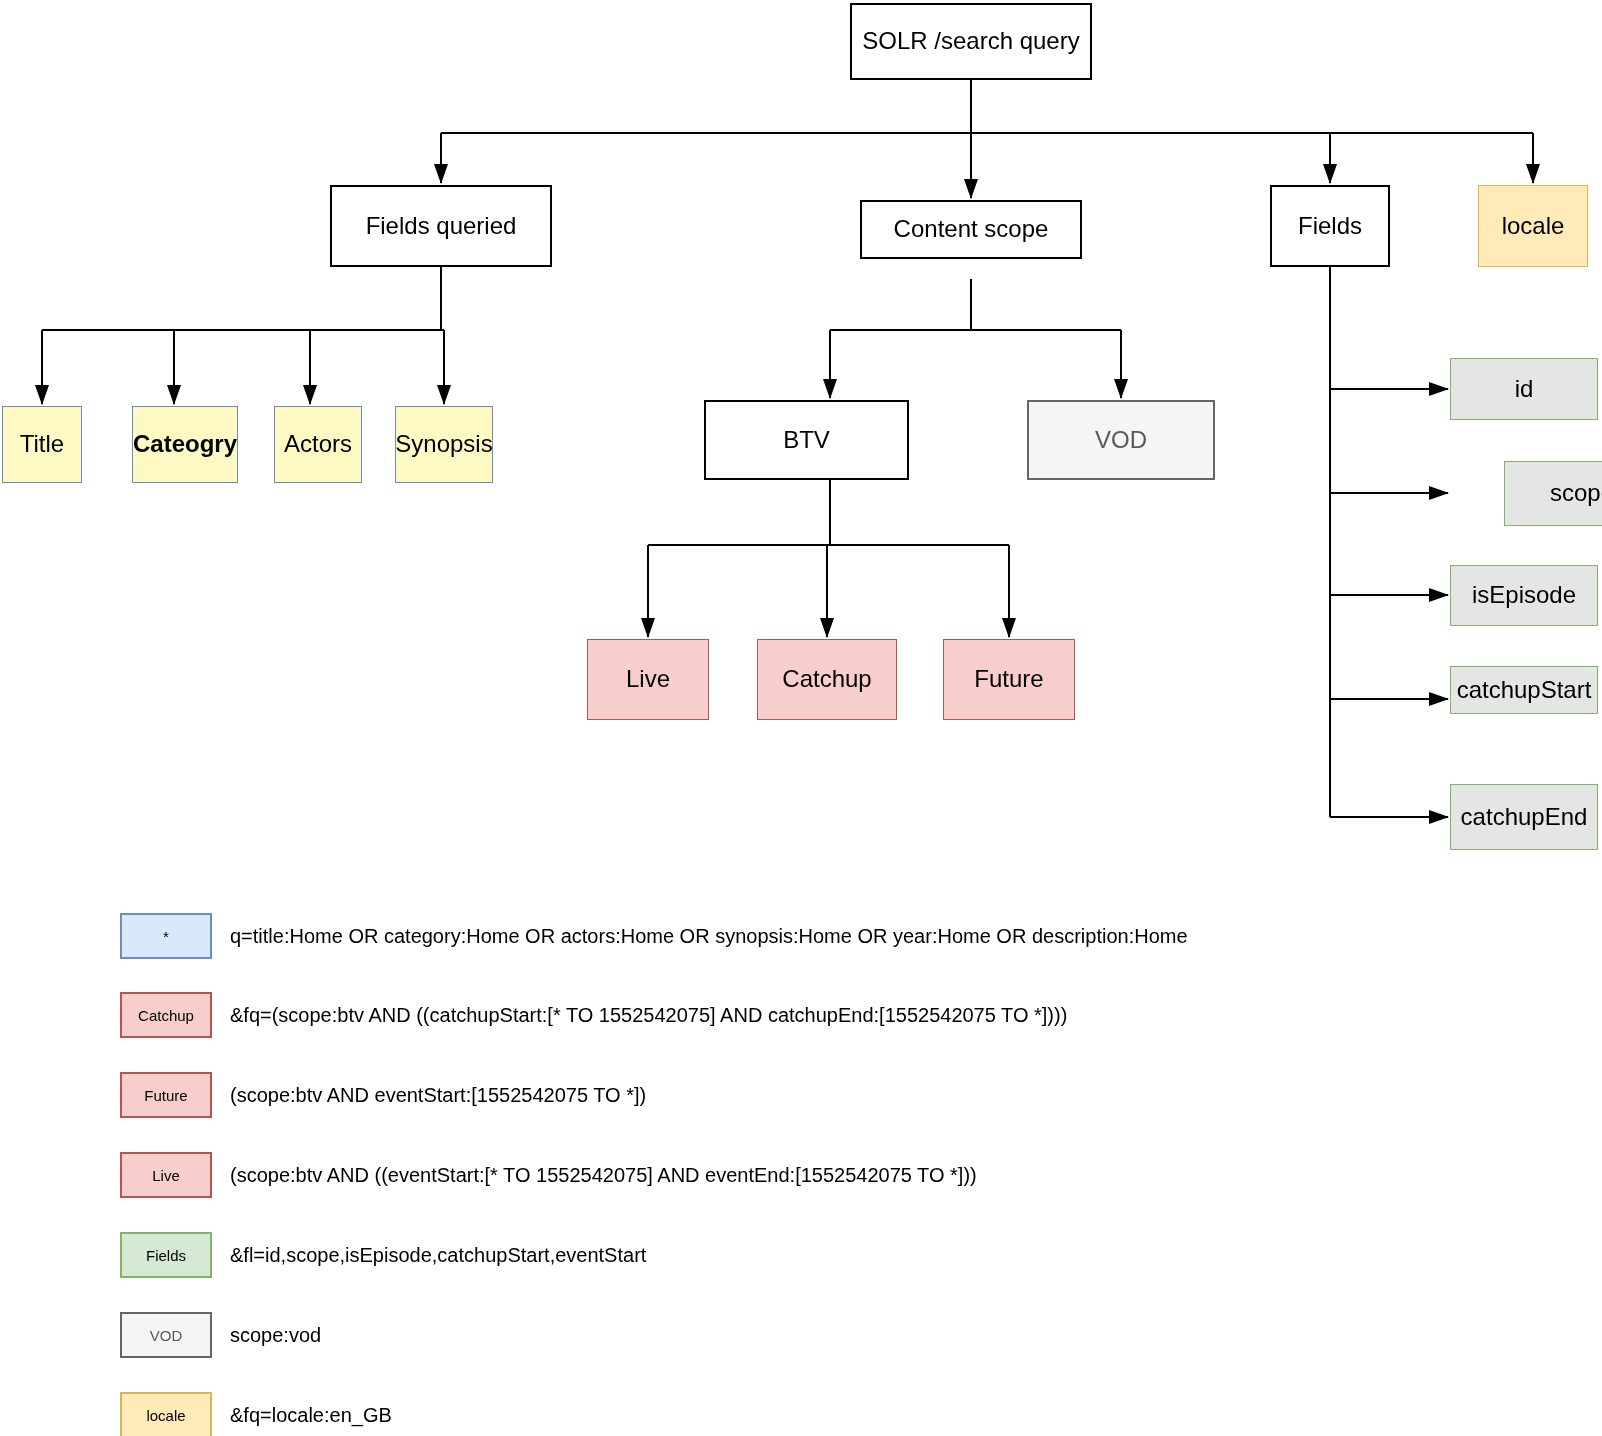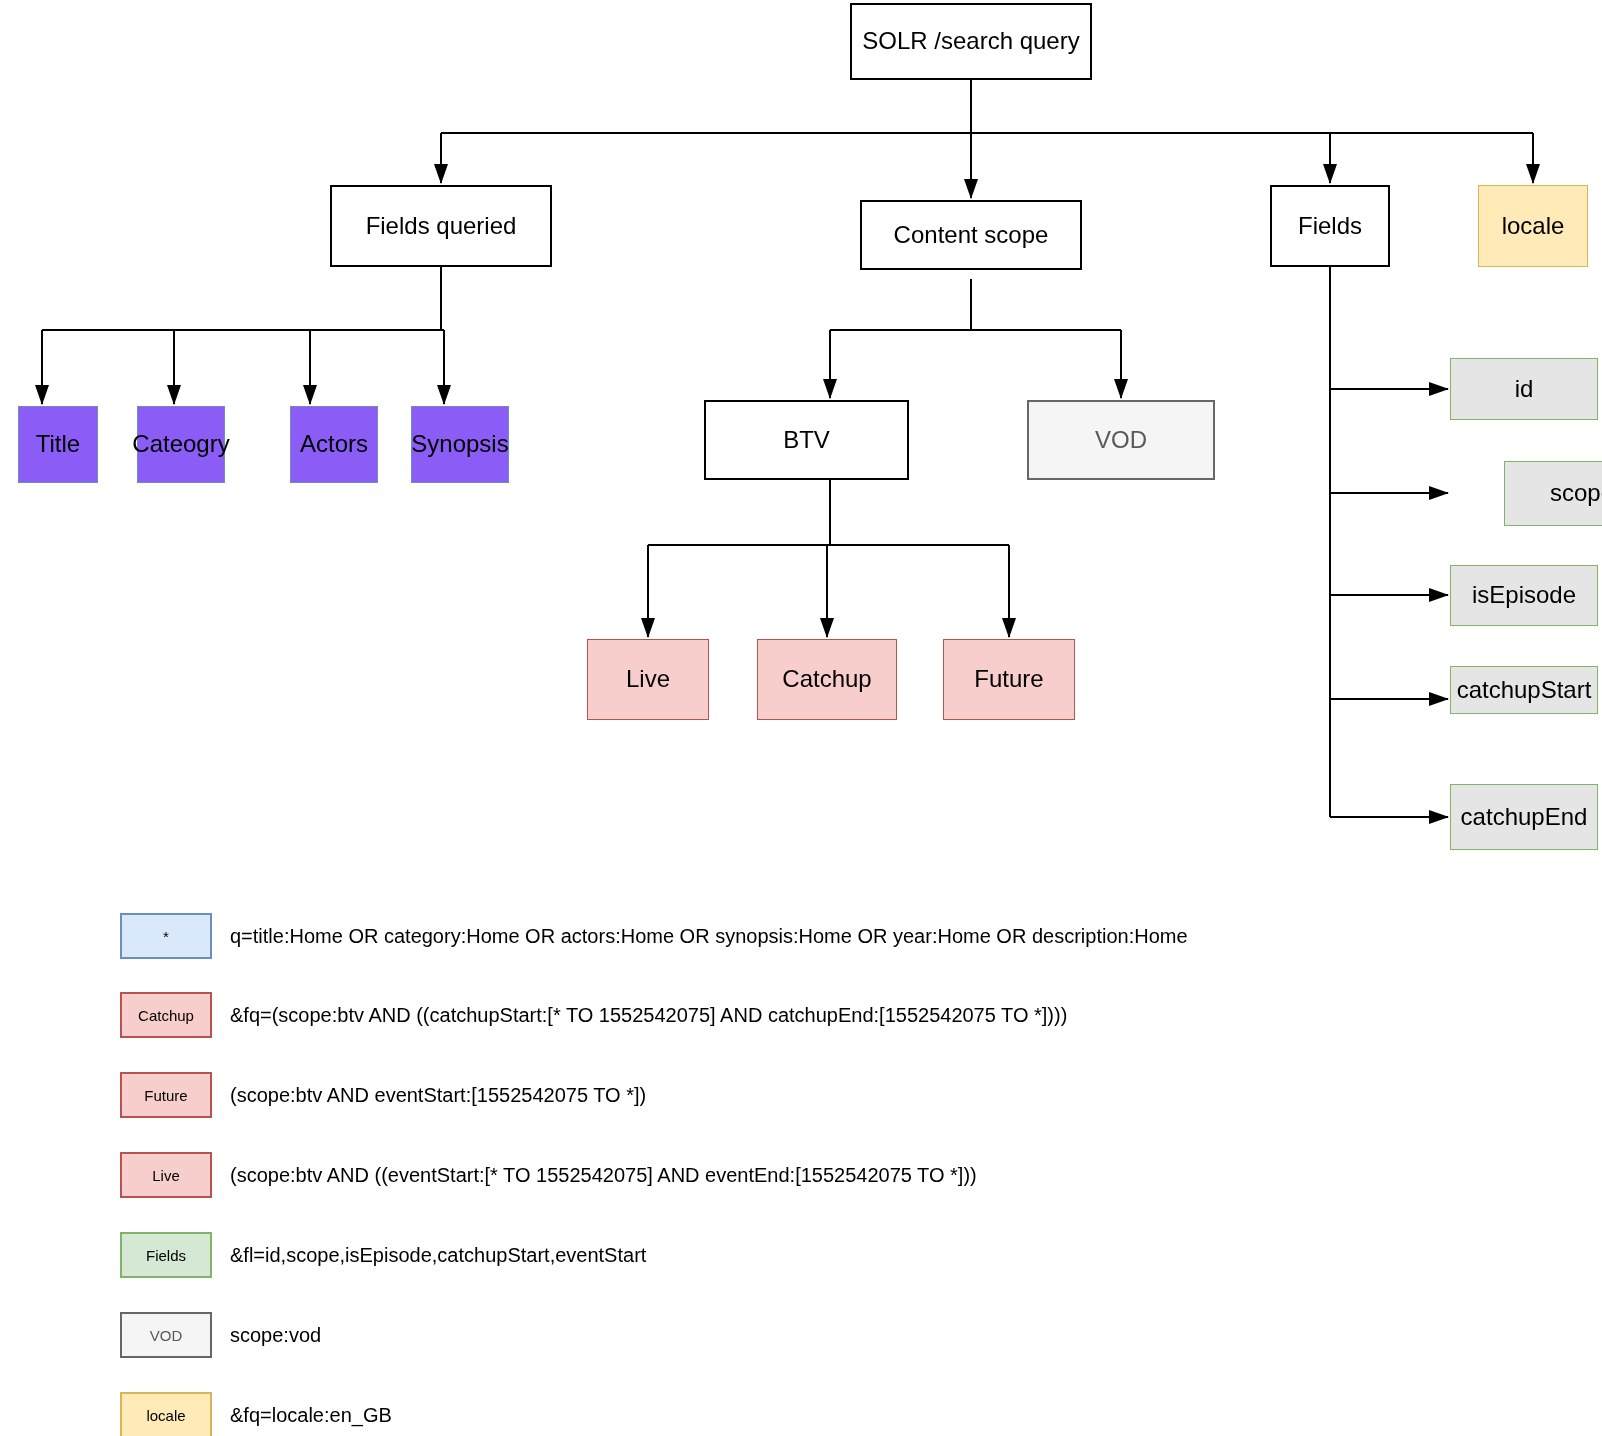--- a/index.html
+++ b/index.html
@@ -23,21 +23,21 @@
     display: flex;
     align-items: center;
     justify-content: center;
     box-sizing: border-box;
     font-size: 24px;
     text-align: center;
     background: #ffffff;
     border: 2px solid #000000;
     line-height: 1.1;
   }
-  .node.blue   { background: #8b5cf6; border: 1.5px solid #6c8ebf; margin-left: 16px; }
+  .node.blue   { background: #fef9c3; border: 1.5px solid #6c8ebf; }
   .node.red    { background: #f8cecc; border: 1.5px solid #b85450; }
   .node.green  { background: #e5e5e5; border: 1.5px solid #82b366; }
   .node.yellow { background: #ffeab8; border: 1.5px solid #d6b656; }
   .node.gray   { background: #f5f5f5; border: 2px solid #666666; color: #595959; }
 
   .legend-row {
     position: absolute;
     left: 120px;
     height: 46px;
     display: flex;
@@ -107,26 +107,26 @@
       <line x1="1330" y1="493" x2="1448" y2="493" marker-end="url(#ah)"></line>
       <line x1="1330" y1="595" x2="1448" y2="595" marker-end="url(#ah)"></line>
       <line x1="1330" y1="699" x2="1448" y2="699" marker-end="url(#ah)"></line>
       <line x1="1330" y1="817" x2="1448" y2="817" marker-end="url(#ah)"></line>
     </g>
   </svg>
 
   <div class="node" style="left:850px; top:3px; width:242px; height:77px;">SOLR /search query</div>
 
   <div class="node" style="left:330px; top:185px; width:222px; height:82px;">Fields queried</div>
-  <div class="node" style="left:860px; top:200px; width:222px; height:70px;">Content scope</div>
+  <div class="node" style="left:860px; top:200px; width:222px; height:59px;">Content scope</div>
   <div class="node" style="left:1270px; top:185px; width:120px; height:82px;">Fields</div>
   <div class="node yellow" style="left:1478px; top:185px; width:110px; height:82px;">locale</div>
 
   <div class="node blue" style="left:2px; top:406px; width:80px; height:77px;">Title</div>
-  <div class="node blue" style="left:121px; top:406px; width:88px; height:77px;">Cateogry</div>
+  <div class="node blue" style="left:132px; top:406px; width:106px; height:77px;font-weight:bold;">Cateogry</div>
   <div class="node blue" style="left:274px; top:406px; width:88px; height:77px;">Actors</div>
   <div class="node blue" style="left:395px; top:406px; width:98px; height:77px;">Synopsis</div>
 
   <div class="node" style="left:704px; top:400px; width:205px; height:80px;">BTV</div>
   <div class="node gray" style="left:1027px; top:400px; width:188px; height:80px;">VOD</div>
 
   <div class="node red" style="left:587px; top:639px; width:122px; height:81px;">Live</div>
   <div class="node red" style="left:757px; top:639px; width:140px; height:81px;">Catchup</div>
   <div class="node red" style="left:943px; top:639px; width:132px; height:81px;">Future</div>
 

